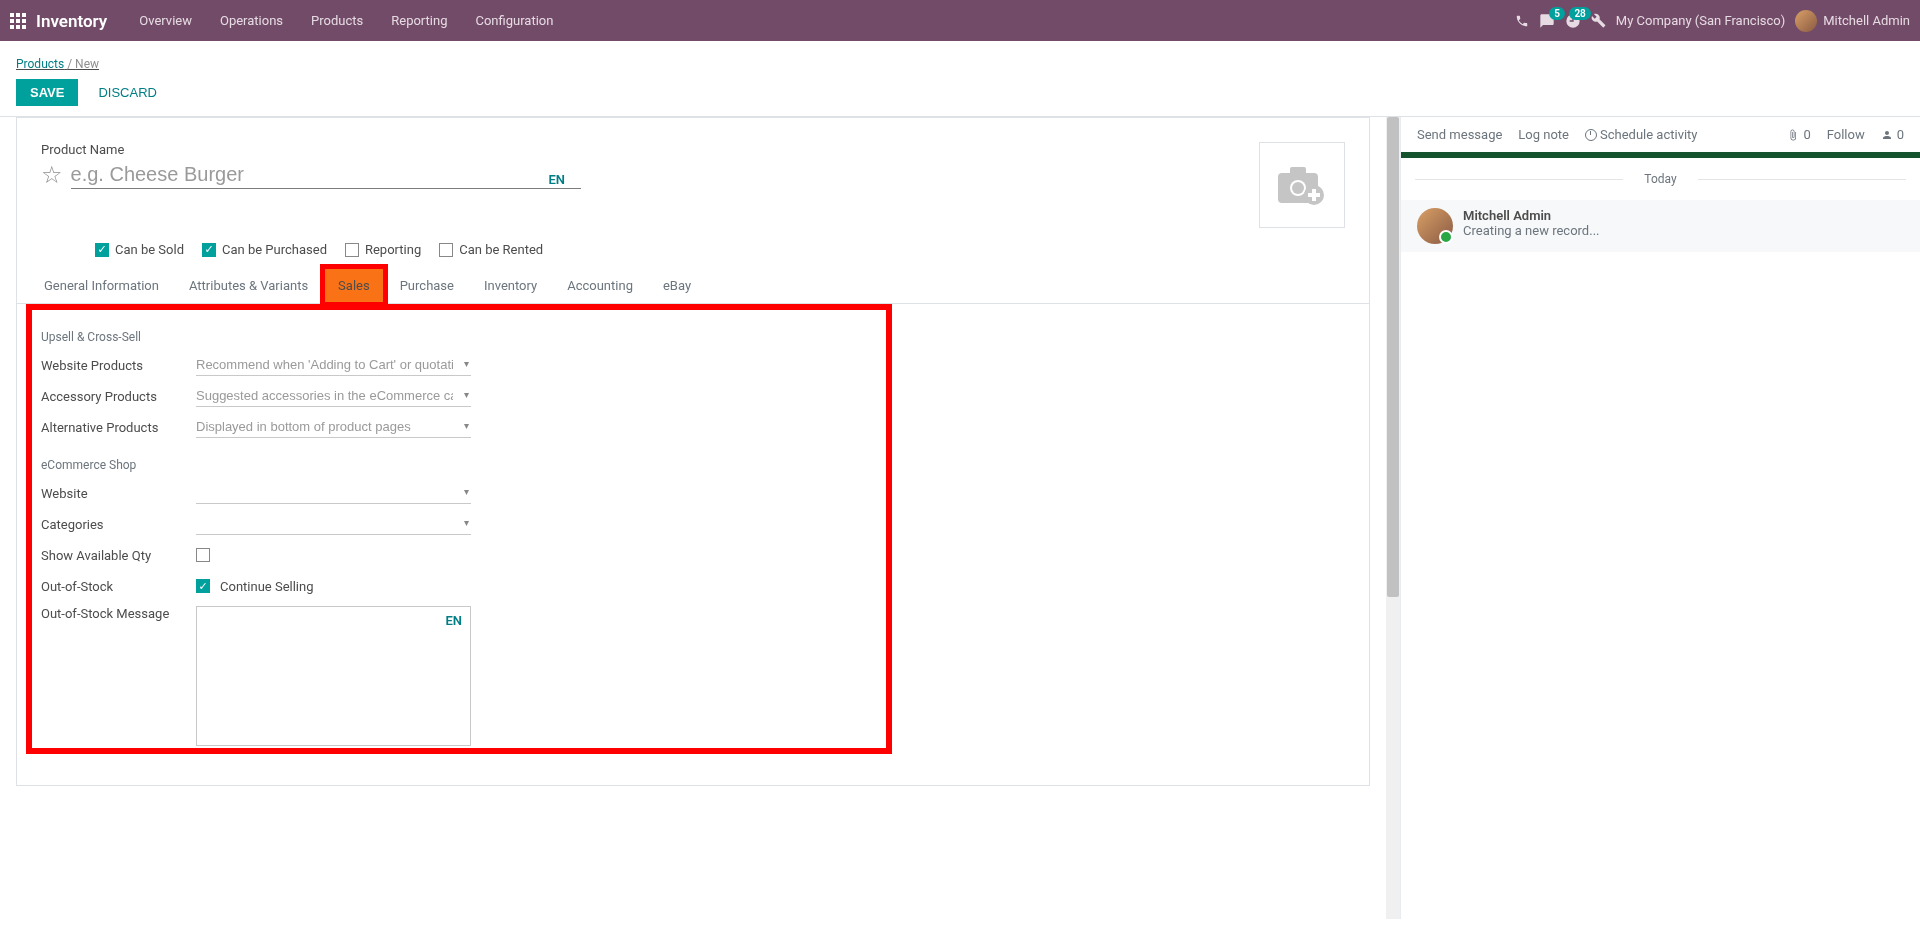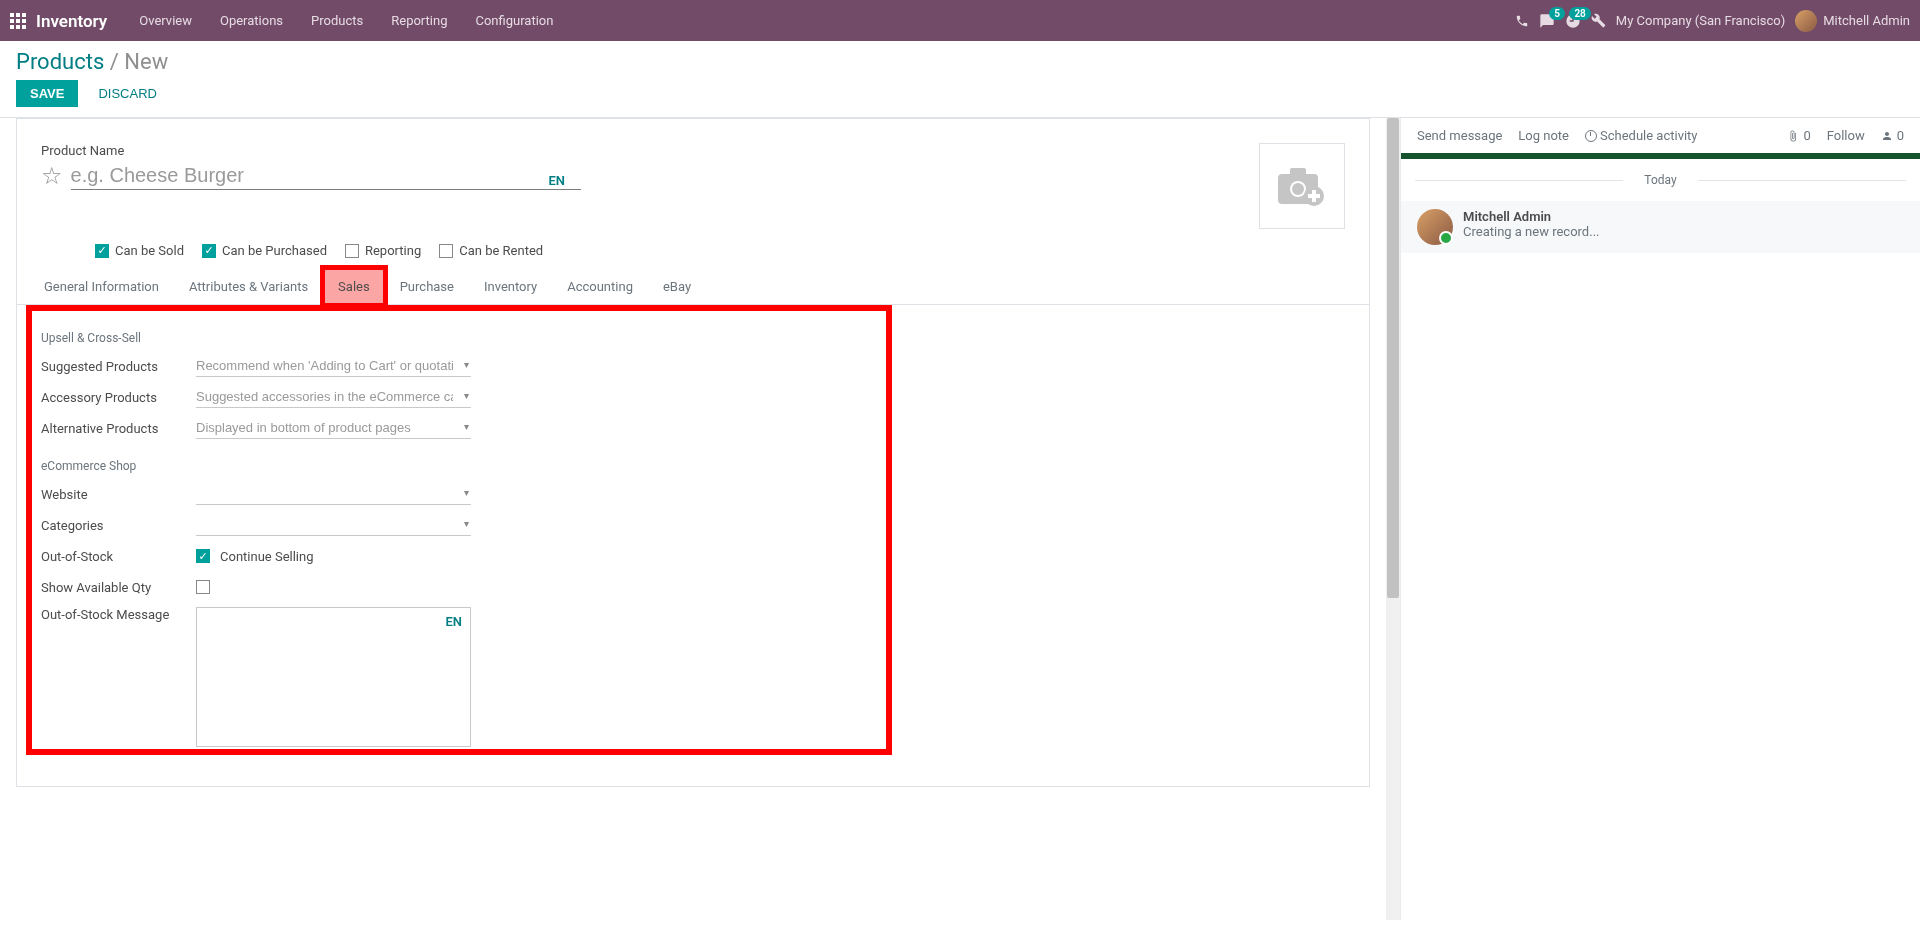--- a/index.html
+++ b/index.html
@@ -14,21 +14,21 @@
 .topnav .spacer { flex: 1; }
 .topnav .right { display: flex; align-items: center; gap: 10px; }
 .topnav .right .icon-wrap { position: relative; display: flex; align-items: center; cursor: pointer; color: #e7dbe3; }
 .topnav .right .badge { position: absolute; top: -6px; right: -10px; background: #00a09d; color: #fff; border-radius: 8px; font-size: 10px; padding: 1px 5px; font-weight: 600; }
 .topnav .company { color: #e7dbe3; font-size: 13px; cursor: pointer; }
 .topnav .user { display: flex; align-items: center; gap: 6px; color: #e7dbe3; cursor: pointer; }
 .topnav .avatar { width: 22px; height: 22px; border-radius: 50%; background: linear-gradient(135deg,#d9a066,#8a5a44); display: inline-block; }
 
 
 .subheader { padding: 8px 16px 0 16px; }
-.breadcrumb { font-size: 22px; margin: 0 0; }
+.breadcrumb { font-size: 12px; margin: 8px 0; text-decoration: underline; }
 .breadcrumb a { color: #017e84; text-decoration: none; cursor: pointer; }
 .breadcrumb .sep, .breadcrumb .current { color: #8f8f8f; }
 .actions { margin-top: 6px; display: flex; gap: 10px; margin-bottom: 10px; }
 .btn-save { background: #00a09d; color: #fff; border: none; padding: 6px 14px; font-weight: 600; font-size: 13px; cursor: pointer; }
 .btn-discard { background: transparent; border: none; color: #017e84; font-size: 13px; padding: 6px 10px; cursor: pointer; }
 
 
 .layout { display: flex; border-top: 1px solid #dee2e6; height: calc(933px - 130px); position: relative; }
 .form-area { flex: 1; padding: 0; position: relative; overflow-y: auto; }
 .scroll-gutter { width: 14px; background: #f0f0f0; position: relative; }
@@ -49,21 +49,21 @@
 
 .checks { display: flex; gap: 18px; margin: 14px 0 10px 10px; align-items: center; padding-left: 44px; }
 .check { display: flex; align-items: center; gap: 6px; cursor: pointer; }
 .cbox { width: 14px; height: 14px; border: 1px solid #888; display: inline-flex; align-items: center; justify-content: center; background: #fff; }
 .cbox.checked { background: #00a09d; border-color: #00a09d; }
 .cbox.checked::after { content: '✓'; color: #fff; font-size: 11px; line-height: 1; }
 
 
 .tabs { display: flex; border-bottom: 1px solid #dee2e6; margin: 0 -24px; padding: 0 12px; }
 .tab { padding: 10px 14px; border: 1px solid transparent; border-bottom: none; color: #6c757d; cursor: pointer; font-size: 13px; }
-.tab.active { border-color: #dee2e6; border-bottom: 1px solid #fff; margin-bottom: -1px; color: #4c4c4c; background: #fca5a5; }
+.tab.active { border-color: #dee2e6; border-bottom: 1px solid #fff; margin-bottom: -1px; color: #4c4c4c; background: #f97316; }
 .tab.highlighted { outline: 5px solid #ff0000; outline-offset: -2px; position: relative; z-index: 5;}
 
 
 .tab-content { position: relative; padding: 18px 0 30px 0; }
 .highlight-box { position: absolute; border: 6px solid #ff0000; pointer-events: none; left: -15px; top: 0; width: 866px; height: 450px; }
 .cols { display: flex; gap: 54px; }
 .col { flex: 1; min-width: 0; }
 .section-title { font-size: 12px; color: #6c757d; margin: 8px 0 10px 0; }
 .field-row { display: flex; align-items: center; margin-bottom: 9px; min-height: 22px; }
 .field-label { width: 155px; color: #4c4c4c; font-size: 13px; }
@@ -223,53 +223,53 @@
         <div class="tab">Accounting</div>
         <div class="tab">eBay</div>
       </div>
 
       <div class="tab-content">
         <div class="highlight-box"></div>
         <div class="cols">
           <div class="col">
             <div class="section-title">Upsell &amp; Cross-Sell</div>
             <div class="field-row">
-              <div class="field-label">Suggested Products</div>
+              <div class="field-label">Website Products</div>
               <div class="field-input"><input class="dd-input" placeholder="Recommend when 'Adding to Cart' or quotation" style=""><span class="dd-caret">▾</span></div>
             </div>
             <div class="field-row">
               <div class="field-label">Accessory Products</div>
               <div class="field-input"><input class="dd-input" placeholder="Suggested accessories in the eCommerce cart" style=""><span class="dd-caret">▾</span></div>
             </div>
             <div class="field-row">
               <div class="field-label">Alternative Products</div>
               <div class="field-input"><input class="dd-input" placeholder="Displayed in bottom of product pages" style=""><span class="dd-caret">▾</span></div>
             </div>
 
             <div class="section-title" style="margin-top:20px">eCommerce Shop</div>
             <div class="field-row">
               <div class="field-label">Website</div>
               <div class="field-input"><input class="dd-input" style=""><span class="dd-caret">▾</span></div>
             </div>
             <div class="field-row">
               <div class="field-label">Categories</div>
               <div class="field-input"><input class="dd-input" style=""><span class="dd-caret">▾</span></div>
+            </div>
+            <div class="field-row">
+              <div class="field-label">Show Available Qty</div>
+              <div class="checkbox-only">
+                  <span class="cbox"></span>
+                </div>
             </div>
             <div class="field-row">
               <div class="field-label">Out-of-Stock</div>
               <div class="checkbox-only">
                 <span class="cbox checked"></span>
                 <span>Continue Selling</span>
               </div>
-            </div>
-            <div class="field-row">
-              <div class="field-label">Show Available Qty</div>
-              <div class="checkbox-only">
-                  <span class="cbox"></span>
-                </div>
             </div>
             <div class="field-row" style="align-items:flex-start">
               <div class="field-label">Out-of-Stock Message</div>
               <div class="oos-msg">
                 <span class="lang">EN</span>
               </div>
             </div>
           </div>
 
         </div>

